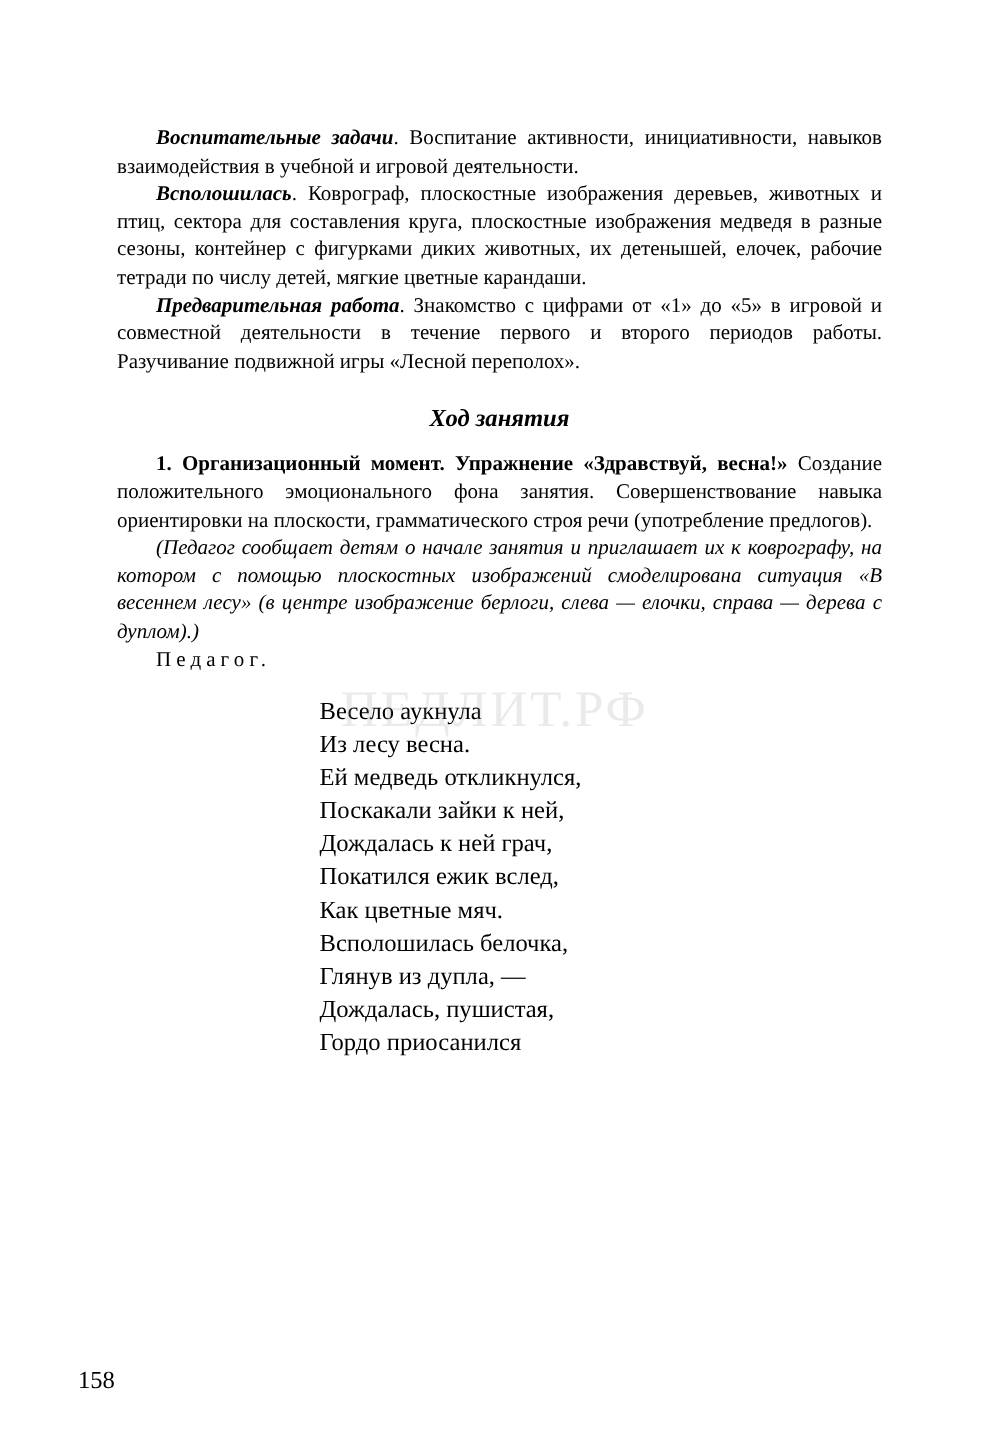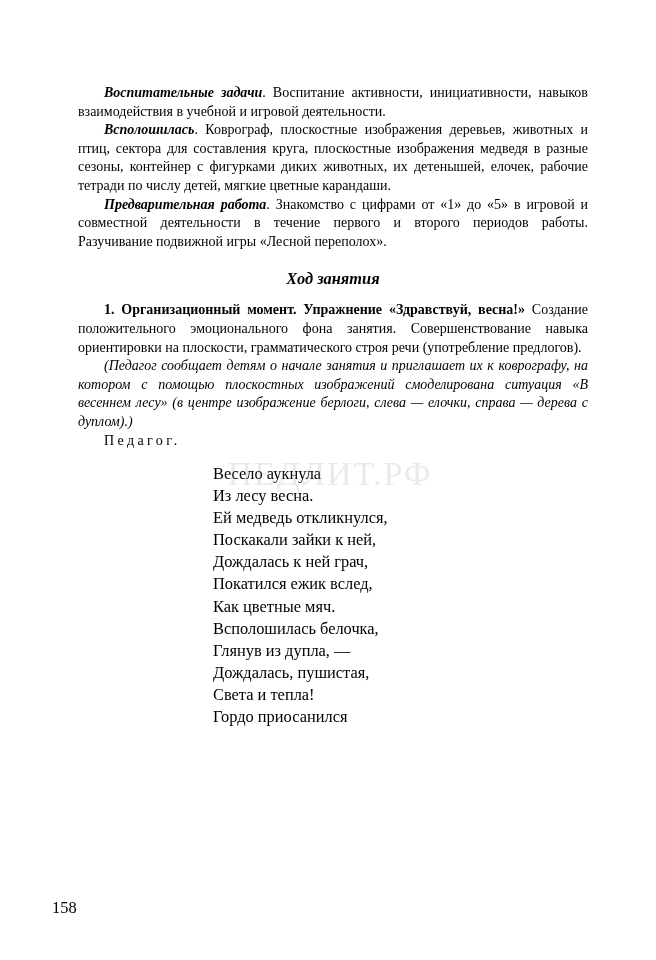--- a/index.html
+++ b/index.html
@@ -79,21 +79,21 @@
   }
   .poem .line {
     font-size: 16.4px;
     line-height: 1.345;
     text-align: left;
     white-space: nowrap;
   }
   .pagenum {
     position: absolute;
     left: 52px;
-    bottom: 42px;
+    bottom: 30px;
     font-size: 16.4px;
   }
   .blk { margin-top: 0; }
 </style>
 </head>
 <body>
 
 <div class="page">
 
   <div class="watermark">ПЕДЛИТ.РФ</div>
@@ -116,18 +116,17 @@
     <div class="line">Весело аукнула</div>
     <div class="line">Из лесу весна.</div>
     <div class="line">Ей медведь откликнулся,</div>
     <div class="line">Поскакали зайки к ней,</div>
     <div class="line">Дождалась к ней грач,</div>
     <div class="line">Покатился ежик вслед,</div>
     <div class="line">Как цветные мяч.</div>
     <div class="line">Всполошилась белочка,</div>
     <div class="line">Глянув из дупла, —</div>
     <div class="line">Дождалась, пушистая,</div>
-    <div class="line">Света и тепла!</div>
     <div class="line">Гордо приосанился</div>
   </div>
 
   <div class="pagenum">158</div>
 </div>
 
 </body></html>

